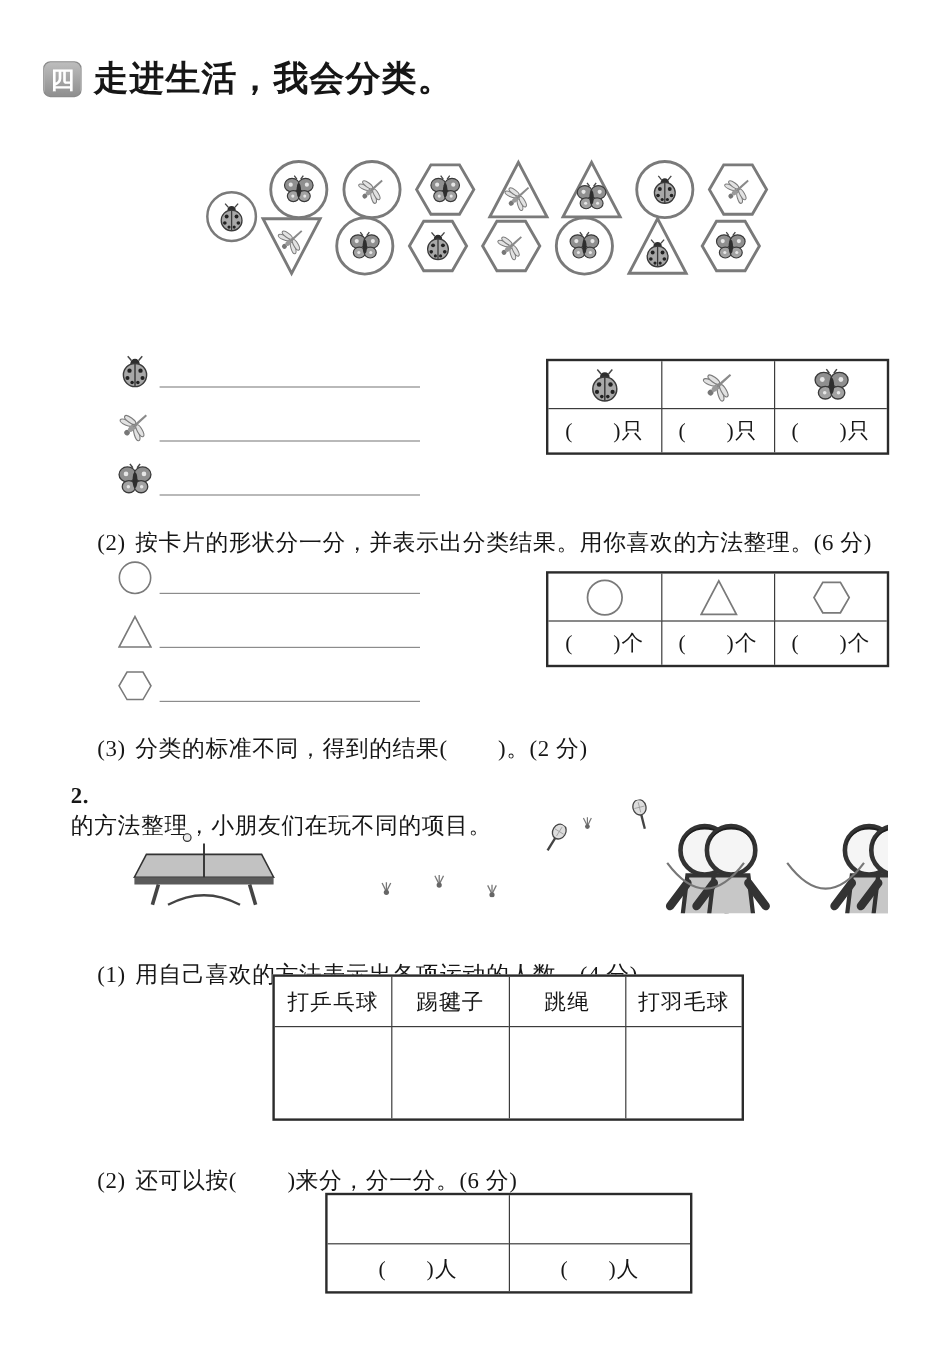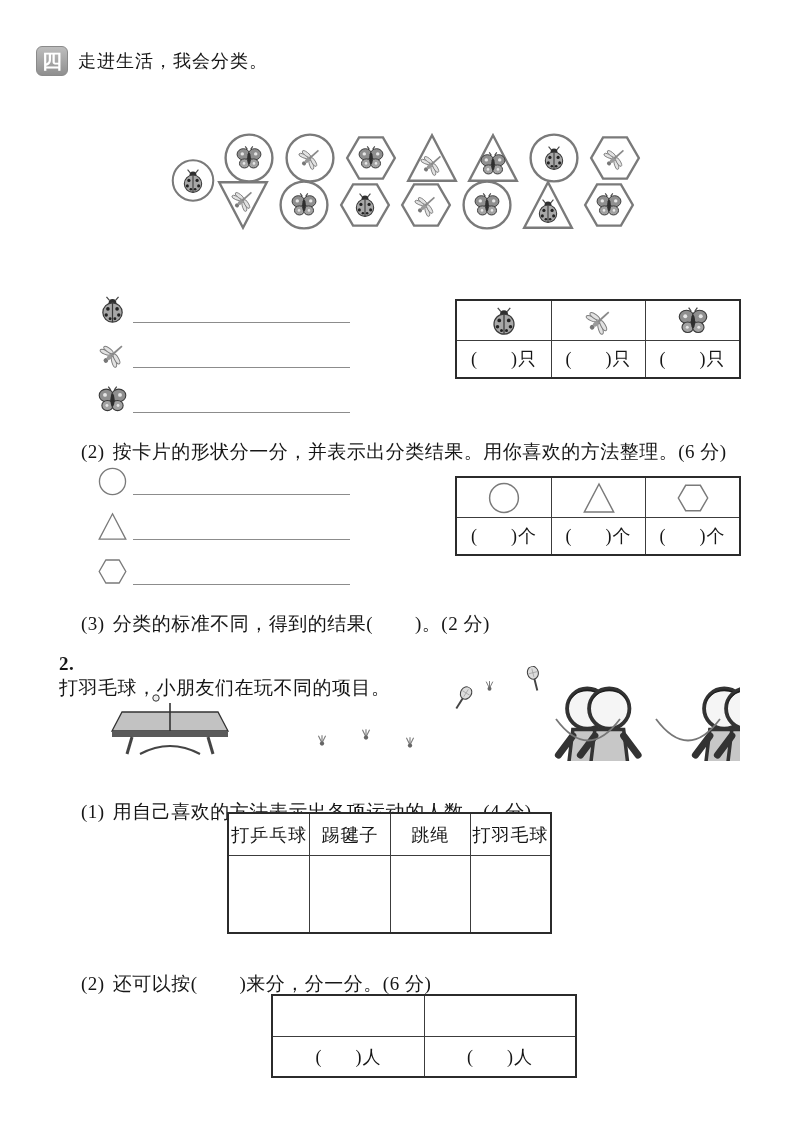--- a/index.html
+++ b/index.html
@@ -3,21 +3,21 @@
 <meta charset="utf-8">
 <style>
   html,body{margin:0;padding:0;background:#fff;}
   .page{position:relative;width:793px;height:1122px;background:#fff;overflow:hidden;
         font-family:"Liberation Serif","DejaVu Serif",serif;color:#161616;}
   
   .header{position:absolute;top:46px;left:36px;display:flex;align-items:center;gap:10px;}
   .badge{display:inline-flex;align-items:center;justify-content:center;width:30px;height:28px;
          border-radius:6px;border:1.5px solid #8a8a8a;background:linear-gradient(#bdbdbd,#8f8f8f);
          color:#fff;font-size:20px;font-weight:700;}
-  .title{font-size:18px;font-weight:400;letter-spacing:1px;white-space:pre;}
+  .title{font-size:29px;font-weight:700;letter-spacing:1px;white-space:pre;}
   
   .qline{position:absolute;font-size:19px;white-space:pre;letter-spacing:0.5px;}
   .qnum{font-weight:700;margin-right:12px;font-size:19px;}
   .plabel{margin-right:8px;}
   
   .cards{position:absolute;left:163px;top:132px;width:510px;height:104px;}
   .cards-left{position:absolute;left:6px;top:26px;display:flex;}
   .cards-top{position:absolute;left:58px;top:0;display:flex;gap:5px;}
   .cards-bottom{position:absolute;left:52px;top:47px;display:flex;gap:5px;}
   .card{position:relative;width:56px;height:52px;}
@@ -30,21 +30,21 @@
   .ansrow{display:flex;align-items:flex-end;gap:6px;height:41px;margin-bottom:4px;}
   .ansrow .icon-row{flex:0 0 auto;width:29px;height:29px;}
   .uline{flex:1;height:0;border-bottom:1.6px solid #8c8c8c;margin-bottom:1px;}
   
   .gtable{position:absolute;display:grid;border:2.2px solid #2b2b2b;background:#fff;box-sizing:border-box;}
   .gtable .cell{display:flex;align-items:center;justify-content:center;border-left:1.4px solid #3c3c3c;
                 border-top:1.4px solid #3c3c3c;white-space:pre;box-sizing:border-box;}
   .t3{left:455px;width:286px;grid-template-columns:repeat(3,1fr);grid-template-rows:39px 37px;}
   .t3 .cell:nth-child(3n+1){border-left:none;}
   .t3 .cell:nth-child(-n+3){border-top:none;}
-  .t4{left:227px;top:812px;width:325px;grid-template-columns:repeat(4,1fr);grid-template-rows:41px 77px;}
+  .t4{left:227px;top:812px;width:393px;grid-template-columns:repeat(4,1fr);grid-template-rows:41px 77px;}
   .t4 .cell:nth-child(4n+1){border-left:none;}
   .t4 .cell:nth-child(-n+4){border-top:none;}
   .t2{left:271px;top:994px;width:306px;grid-template-columns:repeat(2,1fr);grid-template-rows:40px 40px;}
   .t2 .cell:nth-child(2n+1){border-left:none;}
   .t2 .cell:nth-child(-n+2){border-top:none;}
   .acell{font-size:18px;letter-spacing:1px;}
   .hcell{font-size:18px;letter-spacing:1px;}
   
   .illus{position:absolute;left:70px;top:666px;width:670px;height:95px;}
   .defs-holder{position:absolute;width:0;height:0;overflow:hidden;}
@@ -338,21 +338,21 @@
     <div class="cell acell">(      )个</div>
     <div class="cell acell">(      )个</div>
   </div>
 
   <div class="qline" style="top:589px;left:60px;text-align:right;">
     <span class="plabel">(3)</span><span>分类的标准不同，得到的结果(        )。</span><span>(2 分)</span>
   </div>
 
   <div class="qline" style="top:631px;left:38px;">
     <span class="qnum">2.</span>
-    <span>打羽毛球，小朋友们在玩不同的项目。</span>
+    <span>的方法整理，小朋友们在玩不同的项目。</span>
   </div>
 
   <svg class="illus" viewBox="0 0 670 95">
 
     <g>
       <polygon points="52,46 148,46 158,65 42,65" fill="#c2c2c2" stroke="#333" stroke-width="1.3"></polygon>
       <polygon points="42,65 158,65 158,71 42,71" fill="#5a5a5a"></polygon>
       <line x1="62" y1="71" x2="57" y2="88" stroke="#444" stroke-width="3"></line>
       <line x1="138" y1="71" x2="143" y2="88" stroke="#444" stroke-width="3"></line>
       <path d="M70,88 Q100,72 130,88" fill="none" stroke="#444" stroke-width="2"></path>

